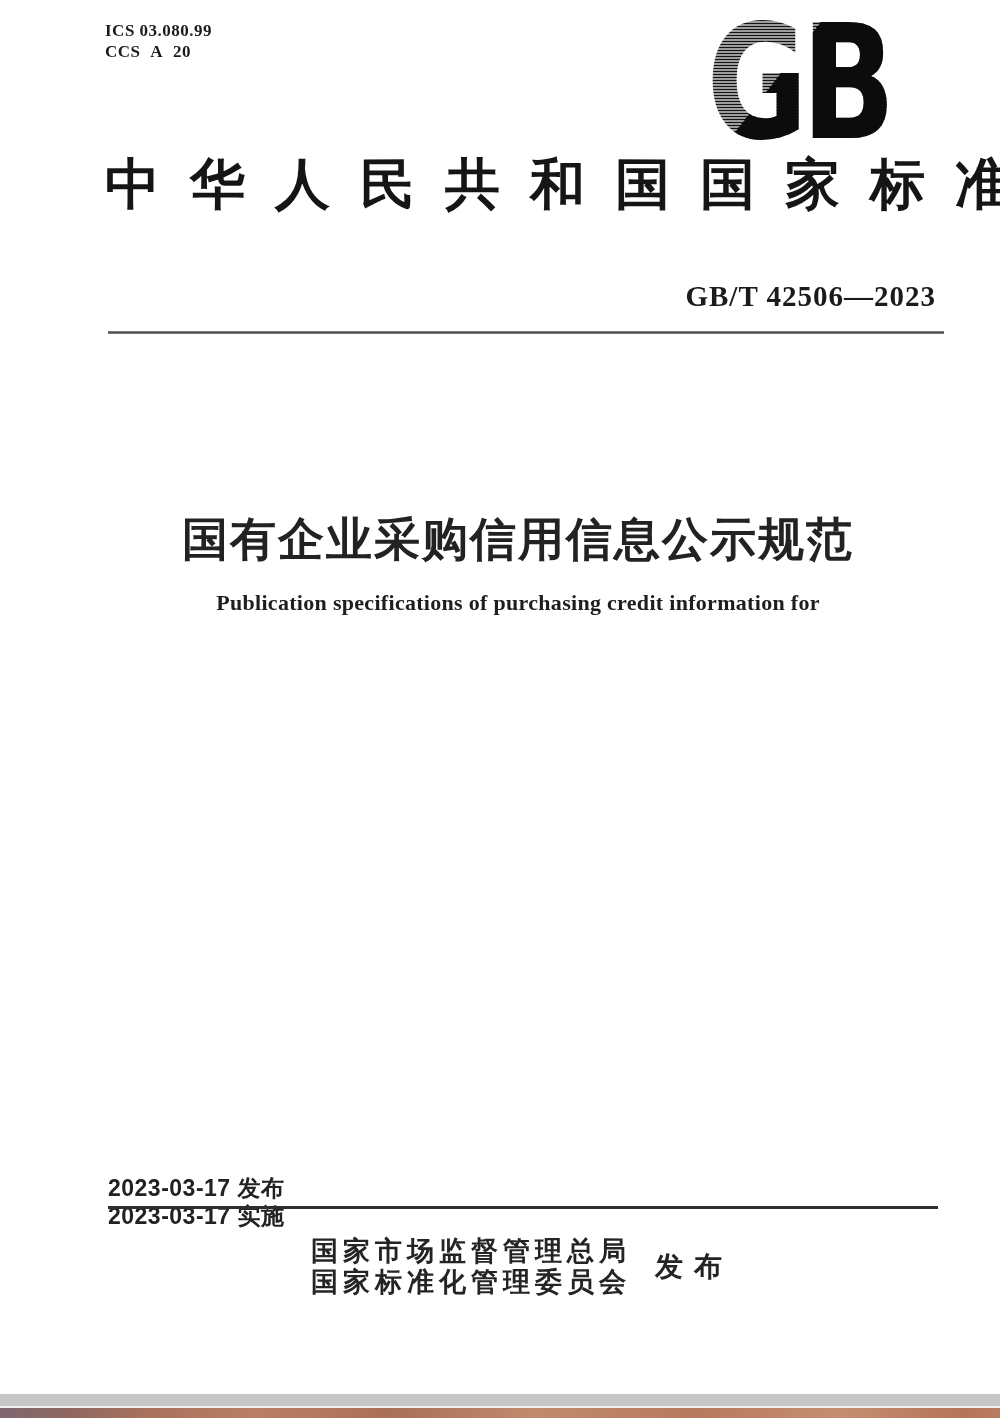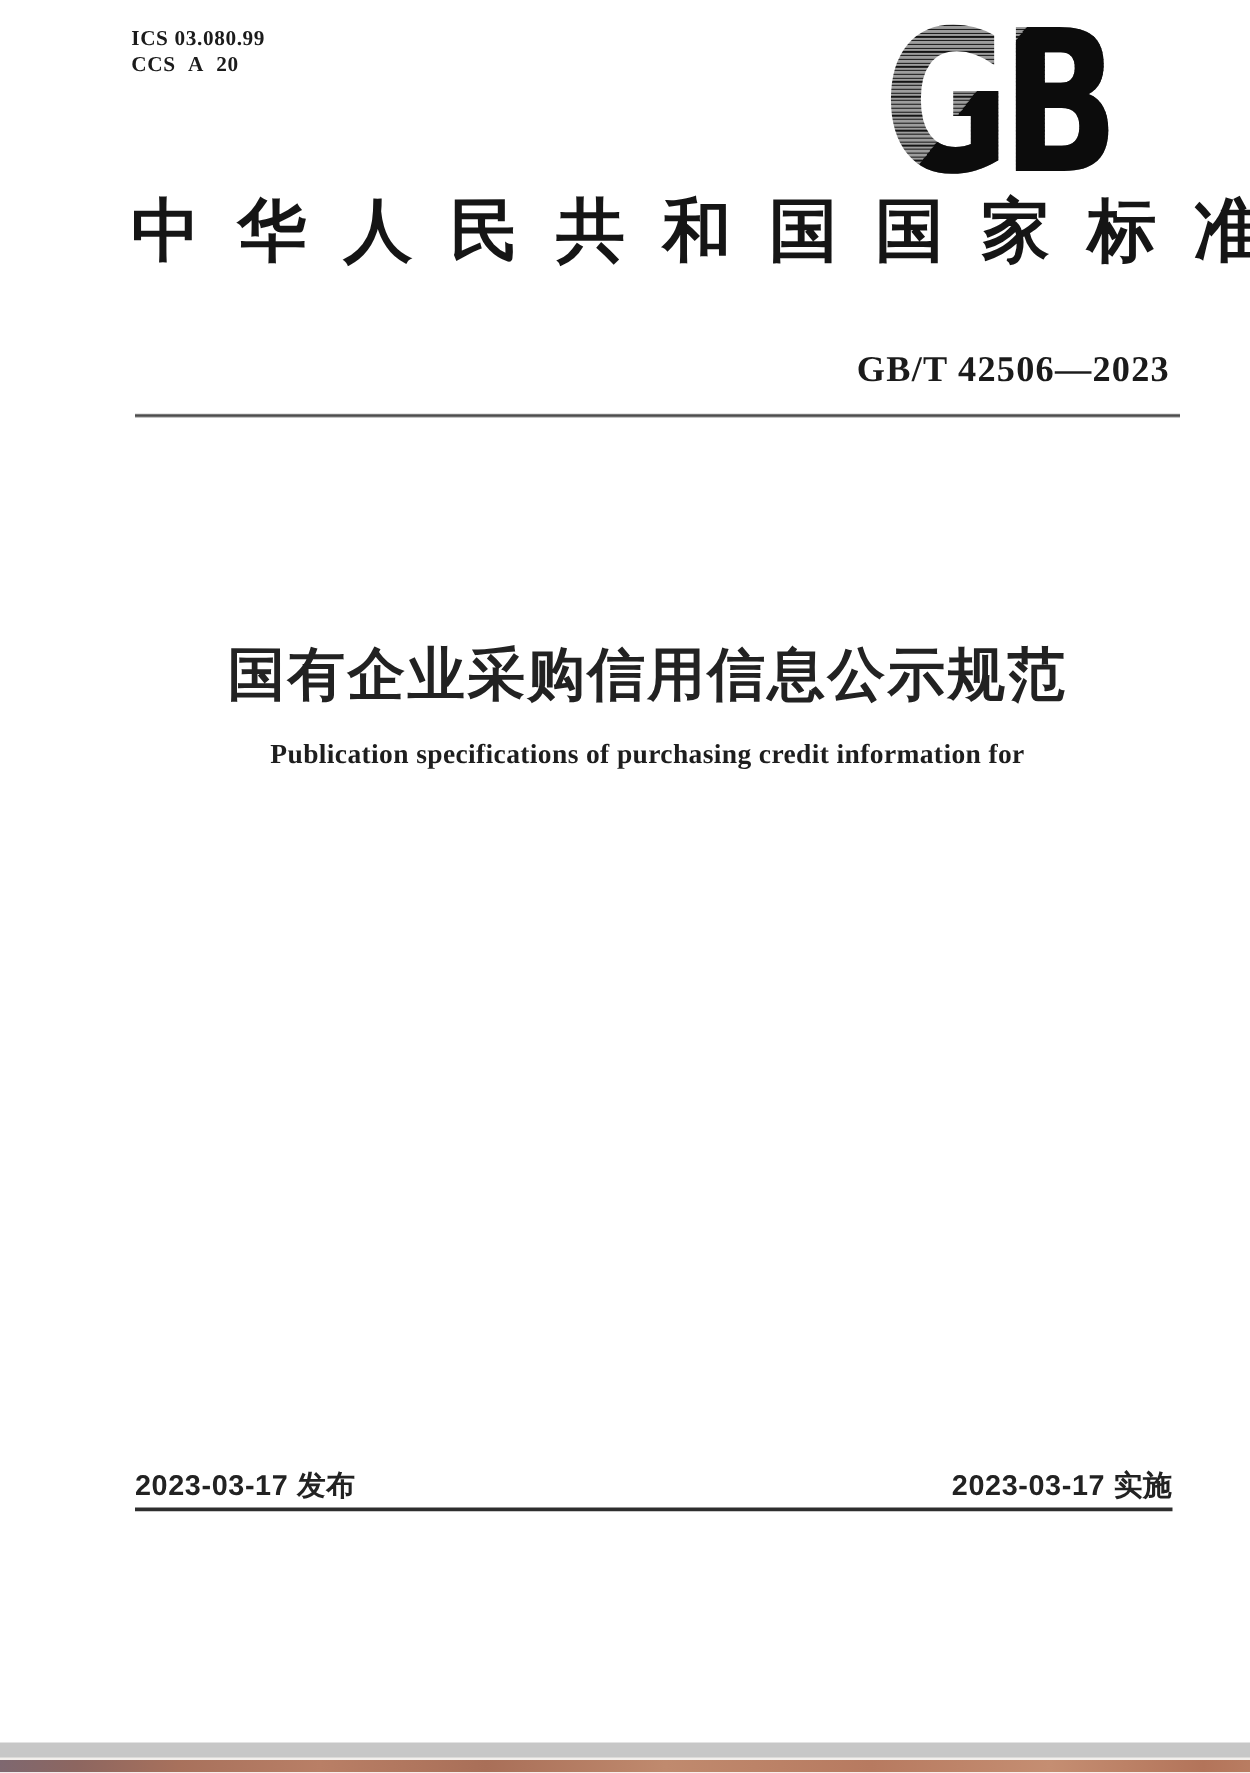--- a/index.html
+++ b/index.html
@@ -73,20 +73,21 @@
     letter-spacing:0.3px;
     color:#1e1e1e;
   }
   
   .dates-row{
     position:absolute;left:108px;top:1175px;width:830px;
     display:flex;justify-content:space-between;
     font:700 23px/1.2 "Liberation Sans","DejaVu Sans",sans-serif;
     letter-spacing:0.5px;
     color:#222;
+    flex-direction:column;
   }
   
   .publisher-row{
     position:absolute;left:311px;top:1236px;
     display:flex;align-items:center;gap:24px;
   }
   .issuers div{
     font:700 27px/31px "Liberation Serif","DejaVu Serif",serif;
     letter-spacing:5px;white-space:nowrap;
     color:#242424;
@@ -140,18 +141,25 @@
     <div>Publication specifications of purchasing credit information for</div>
   </div>
 
   <div class="dates-row">
     <span>2023-03-17 发布</span>
     <span>2023-03-17 实施</span>
   </div>
 
   <div class="rule rule-bottom"></div>
 
+  <div class="publisher-row">
+    <div class="issuers">
+      <div>国家市场监督管理总局</div>
+      <div>国家标准化管理委员会</div>
+    </div>
+    <div class="issue-action">发 布</div>
+  </div>
 
   <div class="page-edge-right"></div>
   <div class="strip-gray"></div>
   <div class="strip-wood"></div>
 
 </div>
 
 </body></html>

